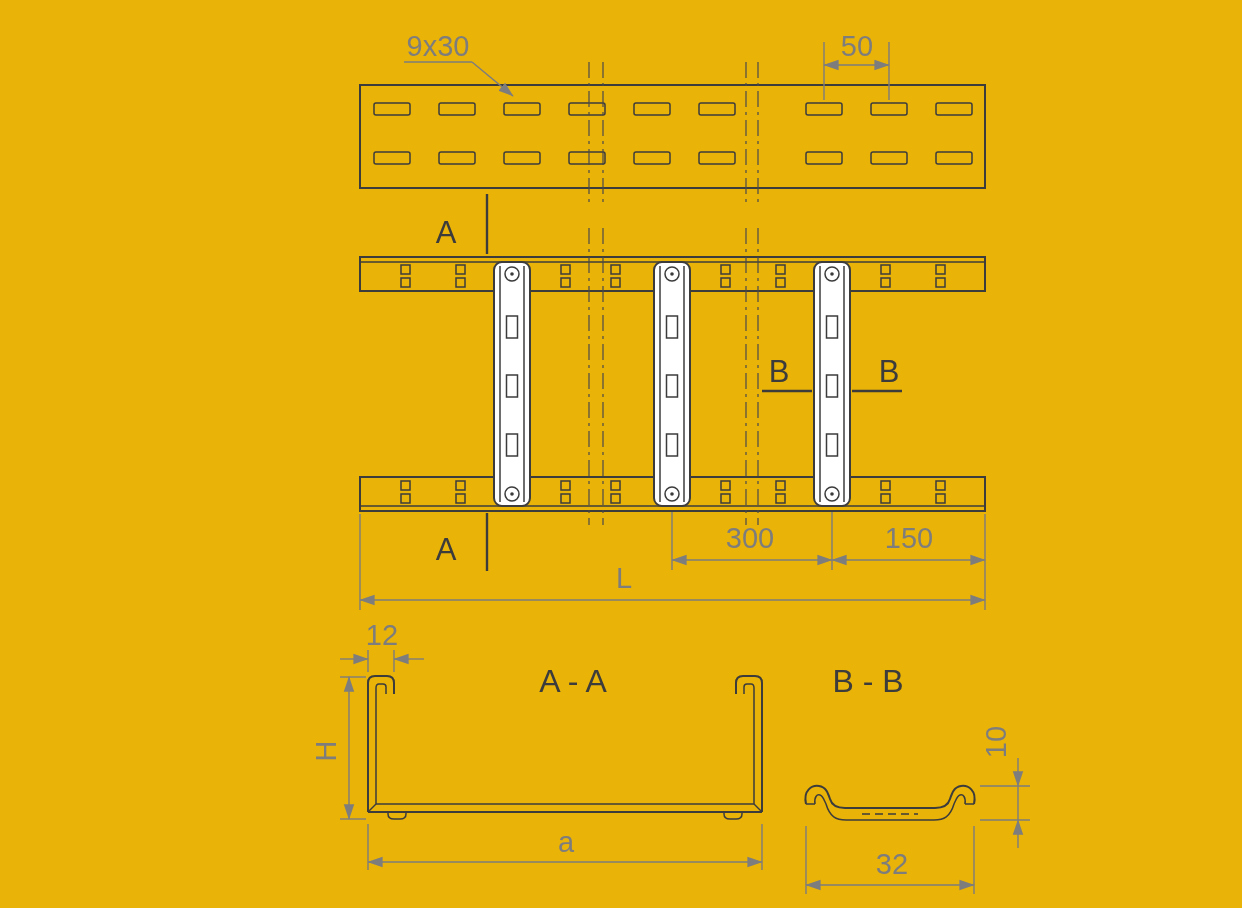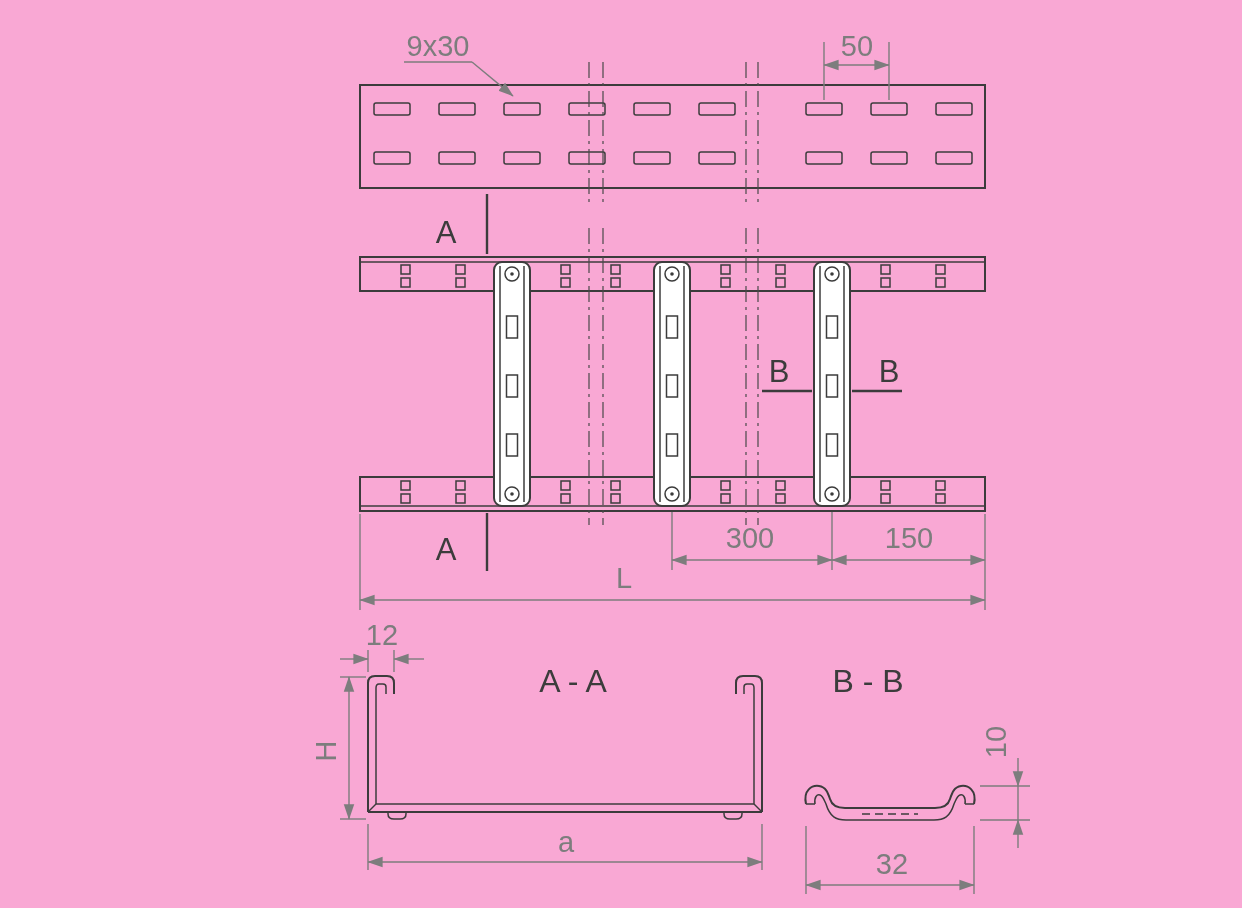--- a/index.html
+++ b/index.html
@@ -1,16 +1,16 @@
 <!DOCTYPE html>
 <html><head>
 <meta charset="utf-8">
 <style>
   html,body{margin:0;padding:0;background:#ffffff;}
-  #stage{position:relative;width:1242px;height:908px;background:#f9a8d4;overflow:hidden;}
+  #stage{position:relative;width:1242px;height:908px;background:#eab308;overflow:hidden;}
   svg{display:block;}
   .line{stroke:#3c3c3c;fill:none;stroke-width:2;}
   .line-thin{stroke:#3c3c3c;fill:none;stroke-width:1.5;}
   .cut{stroke:#3c3c3c;fill:none;stroke-width:2.4;}
   .cl{stroke:#4a4a4a;fill:none;stroke-width:1.2;stroke-dasharray:16 5 3 5;}
   .dim{stroke:#7d7d7d;fill:none;stroke-width:1.4;}
   .dash{stroke:#3c3c3c;fill:none;stroke-width:1.5;stroke-dasharray:8 5;}
   text{font-family:"Liberation Sans","DejaVu Sans",sans-serif;text-anchor:middle;}
   .dimtext{fill:#7d7d7d;font-size:29px;}
   .marktext{fill:#3c3c3c;font-size:31px;}

